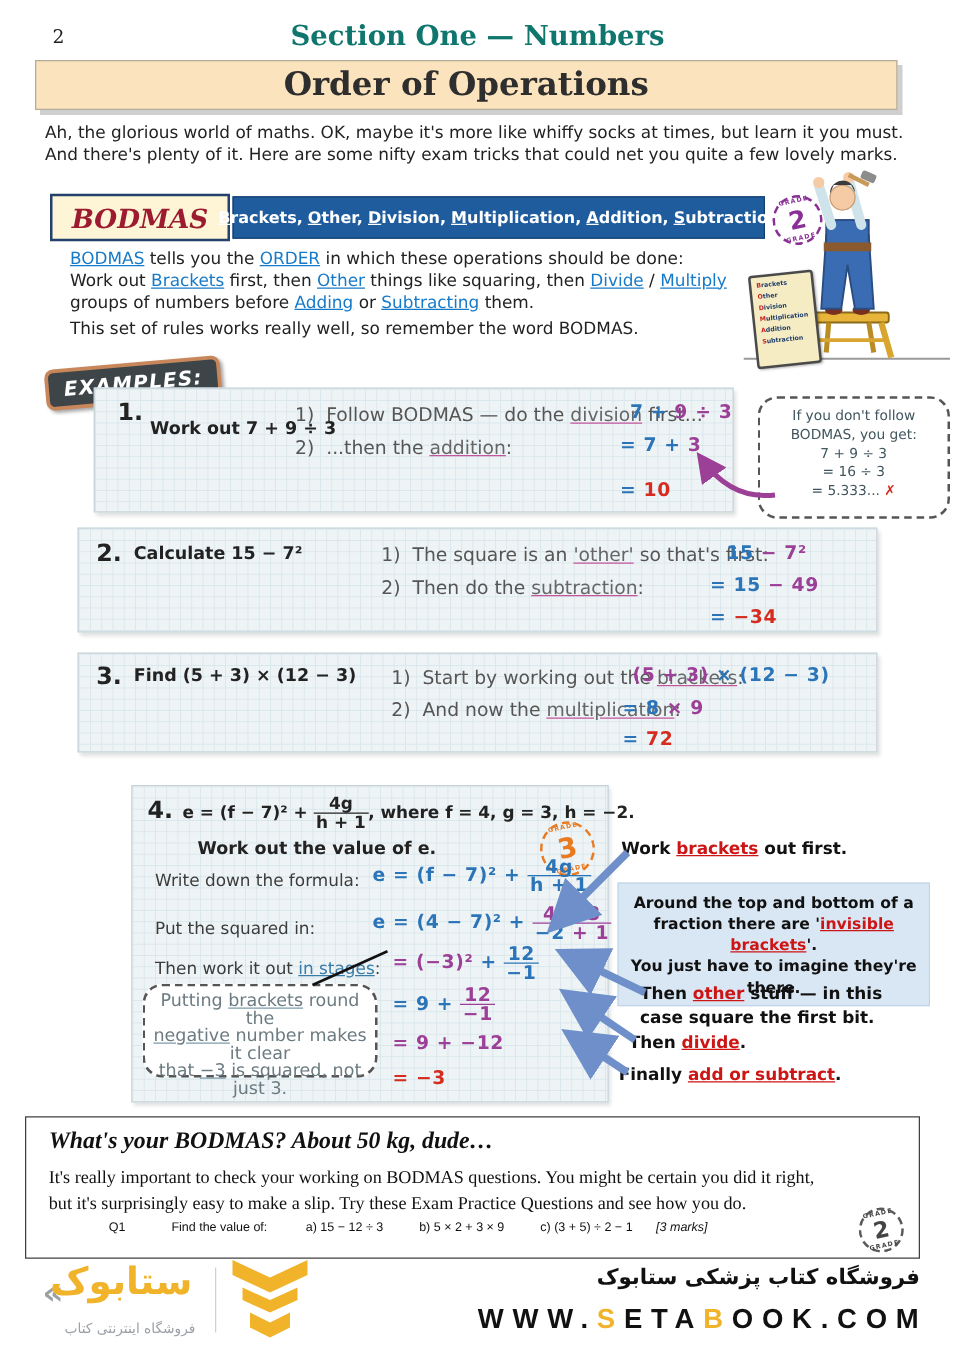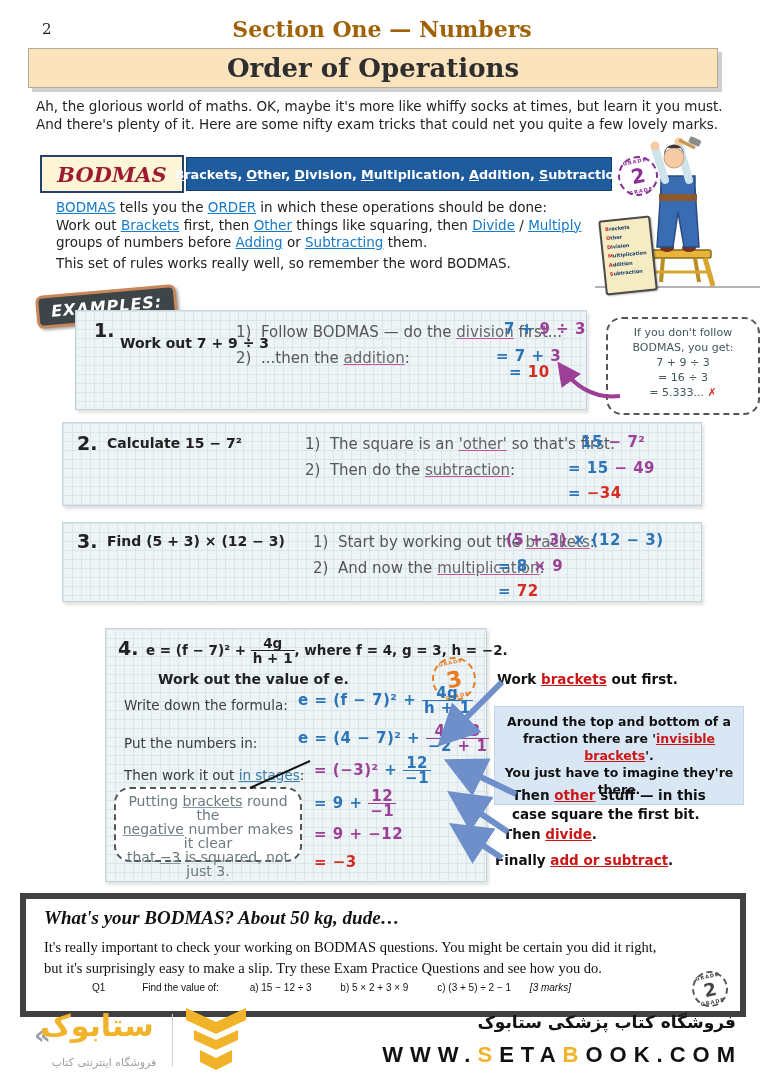--- a/index.html
+++ b/index.html
@@ -4,21 +4,21 @@
 <style>
   html,body{margin:0;padding:0;background:#fff;}
   #page{position:relative;width:764px;height:1080px;background:#ffffff;overflow:hidden;
         font-family:"DejaVu Sans",sans-serif;color:#1c1c1c;}
   .abs{position:absolute;}
   .nw{white-space:nowrap;}
 
   
   .pagenum{left:42px;top:20px;font-size:15px;font-family:"DejaVu Serif",serif;}
   .section-title{left:0;top:16px;width:764px;text-align:center;font-size:22px;font-weight:bold;
-                 font-family:"DejaVu Serif",serif;color:#a16207;}
+                 font-family:"DejaVu Serif",serif;color:#0f766e;}
   .title-box{left:28px;top:48px;width:688px;height:38px;background:#fae3bd;border:1px solid #b5ab97;
              box-shadow:4px 4px 0 #cfcfcf;display:flex;align-items:center;justify-content:center;}
   .title-box span{font-family:"DejaVu Serif",serif;font-weight:bold;font-size:26px;color:#2e2e2e;}
 
   .intro{left:36px;top:97px;width:700px;font-size:13.5px;line-height:18px;color:#222;}
 
   
   .bodmas-box{left:40px;top:155px;width:140px;height:34px;background:#fdf5d5;border:2px solid #23406e;
               display:flex;align-items:center;justify-content:center;}
   .bodmas-box span{font-family:"DejaVu Serif",serif;font-style:italic;font-weight:bold;font-size:21px;color:#9c1b30;}
@@ -78,21 +78,21 @@
   .lab{font-size:13.5px;color:#3c3c3c;}
   .tlink{color:#3a7ca8;text-decoration:underline;}
 
   
   .ann{font-size:13.5px;font-weight:bold;color:#111;}
   .rlink{color:#cc1515;text-decoration:underline;}
   .ann-box{background:#d9e7f4;border:1px solid #c2d5e8;text-align:center;
            font-size:12.5px;line-height:17px;font-weight:bold;color:#111;padding:6px 8px;}
 
   
-  .review{left:20px;top:893px;width:714px;height:112px;border:6px solid #404040;background:#fff;}
+  .review{left:20px;top:893px;width:714px;height:112px;border:1px solid #404040;background:#fff;}
   .rv-title{left:18px;top:8px;font-family:"Liberation Serif",serif;font-weight:bold;font-style:italic;font-size:19px;color:#111;}
   .rv-body{left:18px;top:38px;width:684px;font-family:"Liberation Serif",serif;font-size:14.5px;line-height:21px;color:#111;}
   .rv-q{font-family:Liberation Sans, sans-serif;font-size:10px;color:#111;margin-left:48px;}
   .marks{font-style:italic;}
 
   
   .fa{direction:rtl;font-family:"DejaVu Sans",sans-serif;}
   .f-title{right:28px;top:1012px;font-size:17px;font-weight:bold;color:#111;}
   .f-url{right:22px;top:1042px;font-size:22px;font-weight:bold;letter-spacing:7px;color:#111;
          font-family:"Liberation Sans",sans-serif;}
@@ -184,21 +184,21 @@
 
   <div class="abs stamp">EXAMPLES:</div>
 
   <div class="abs graph" style="left:75px;top:310px;width:510px;height:98px;">
     <div class="abs exnum" style="left:18px;top:8px;">1.</div>
     <div class="abs prompt" style="left:44px;top:24px;text-align:right;">Work out 7 + 9 ÷ 3</div>
     <div class="abs step nw" style="left:160px;top:12px;"><span>1)</span>&nbsp;&nbsp;<span>Follow BODMAS — do the </span><span class="plink">division</span><span> first...</span></div>
     <div class="abs step nw" style="left:160px;top:38px;"><span>2)</span>&nbsp;&nbsp;<span>...then the </span><span class="plink">addition</span><span>:</span></div>
     <div class="abs eq nw" style="left:428px;top:9px;"><span class="c-b">7 + </span><span class="c-p">9 ÷ 3</span></div>
     <div class="abs eq nw" style="left:420px;top:36px;"><span class="c-b">= 7 + </span><span class="c-p">3</span></div>
-    <div class="abs eq nw" style="left:420px;top:52px;margin-left:13px;"><span class="c-b">= </span><span class="c-r">10</span></div>
+    <div class="abs eq nw" style="left:420px;top:72px;"><span class="c-b">= </span><span class="c-r">10</span></div>
   </div>
 
   <div class="abs bubble" style="left:606px;top:317px;width:150px;height:88px;padding-top:6px;">
     <div>If you don't follow</div>
     <div>BODMAS, you get:</div>
     <div>7 + 9 ÷ 3</div>
     <div>= 16 ÷ 3</div>
     <div><span>= 5.333...</span> <span class="cross">✗</span></div>
   </div>
 
@@ -232,21 +232,21 @@
       <span class="gword gtop">GRADE</span>
       <span>3</span>
       <span class="gword gbot">GRADE</span>
     </div>
 
     <div class="abs lab nw" style="left:18px;top:68px;">Write down the formula:</div>
     <div class="abs eq nw c-b" style="left:192px;top:57px;">
       <span>e = (f − 7)² + </span><span class="frac"><span class="fn">4g</span><span class="fd">h + 1</span></span>
     </div>
 
-    <div class="abs lab nw" style="left:18px;top:106px;">Put the numbers in:</div>
+    <div class="abs lab nw" style="left:18px;top:106px;">Put the squared in:</div>
     <div class="abs eq nw" style="left:192px;top:95px;">
       <span class="c-b">e = (4 − 7)² + </span><span class="frac c-p"><span class="fn">4 × 3</span><span class="fd"><span class="c-b">−2 </span><span>+ 1</span></span></span>
     </div>
 
     <div class="abs lab nw" style="left:18px;top:138px;"><span>Then work it out </span><span class="tlink">in stages</span><span>:</span></div>
     <div class="abs eq nw" style="left:208px;top:127px;">
       <span class="c-p">= (−3)²</span><span class="c-b"> + </span><span class="frac c-b"><span class="fn">12</span><span class="fd">−1</span></span>
     </div>
 
     <div class="abs eq nw" style="left:208px;top:160px;">

